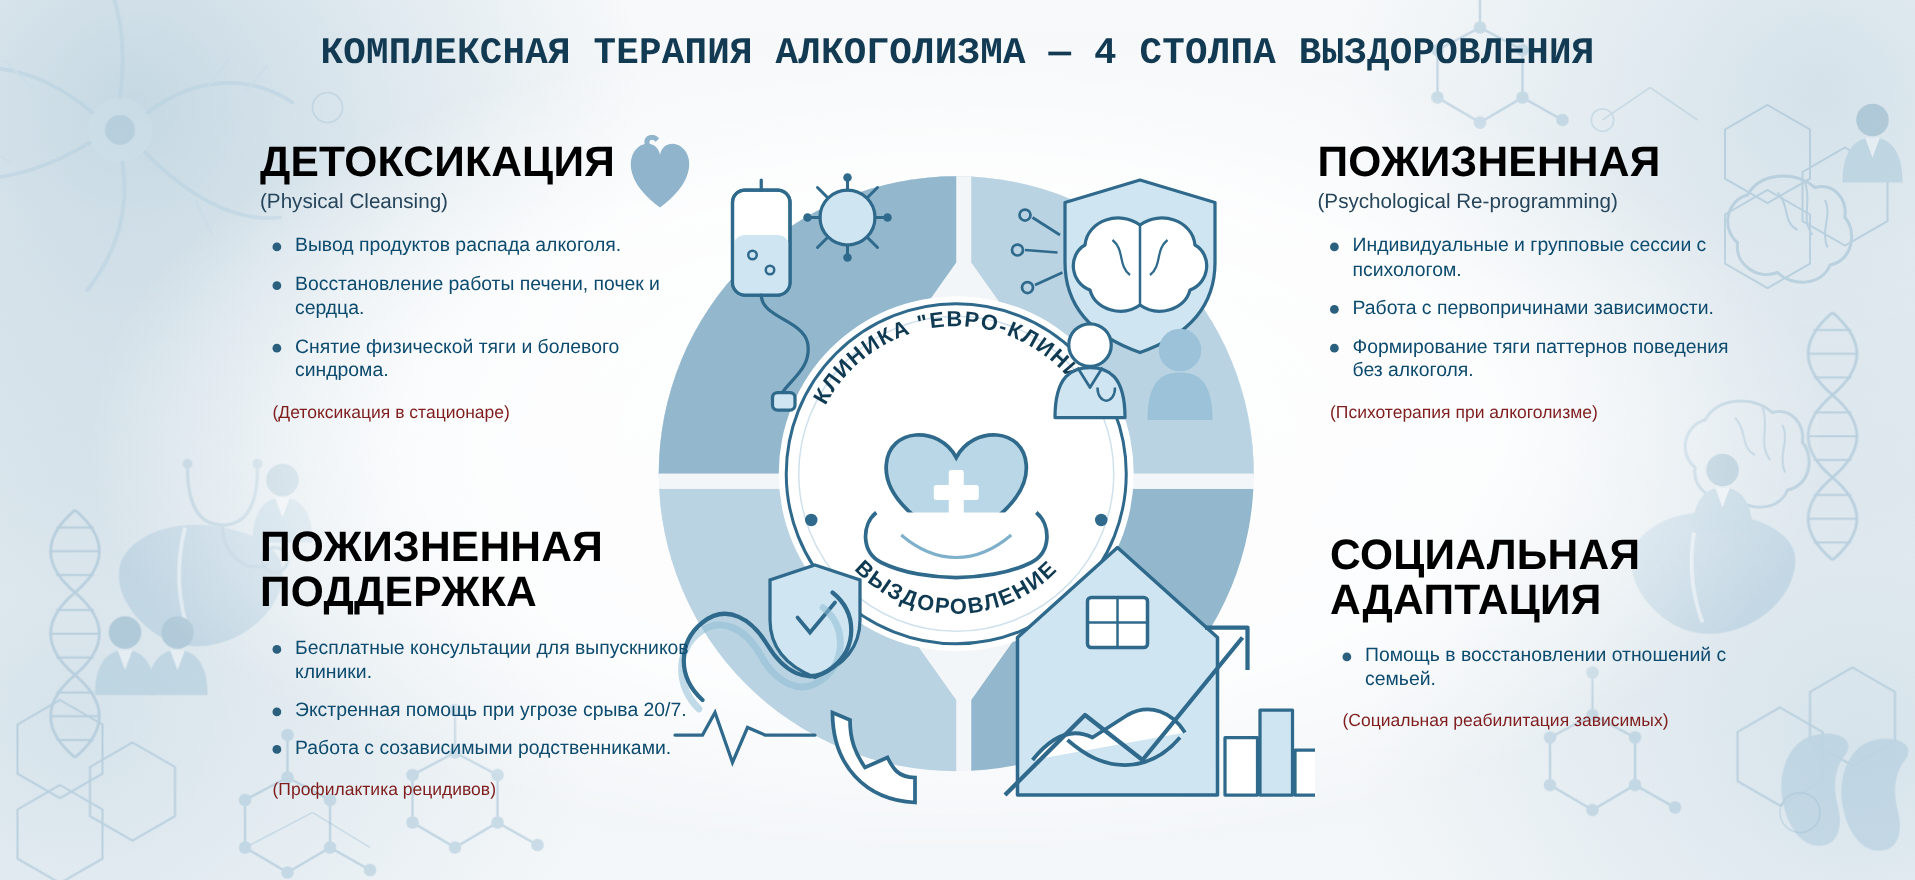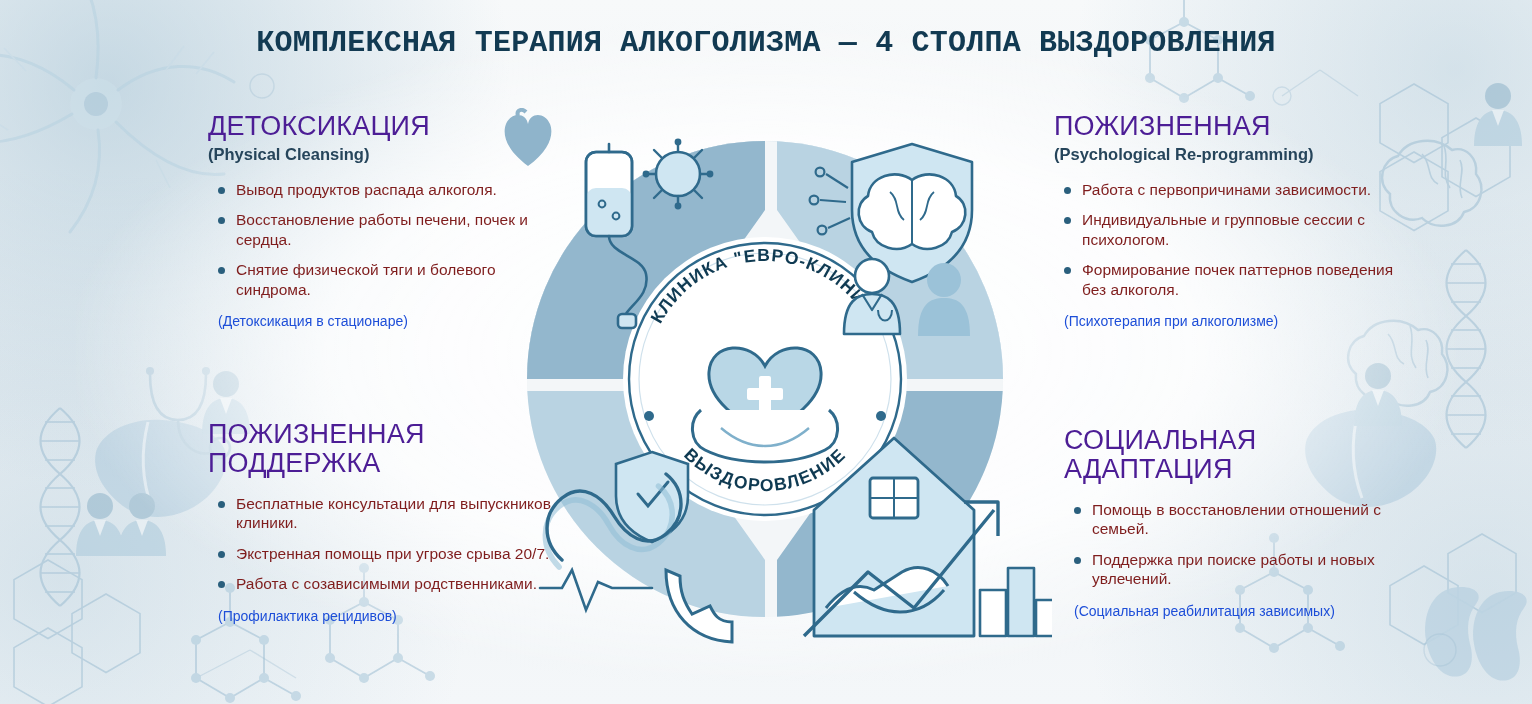--- a/index.html
+++ b/index.html
@@ -85,59 +85,59 @@
   .block {
     position: absolute;
     width: 360px;
   }
   .block.top-left   { left: 208px; top: 112px; }
   .block.top-right  { left: 1054px; top: 112px; width: 345px; }
   .block.bottom-left{ left: 208px; top: 420px; }
   .block.bottom-right{ left: 1064px; top: 426px; width: 340px; }
 
   .b-head {
-    font-size: 27px;
-    font-weight: normal;
-    color: #4c1d95;
+    font-size: 34px;
+    font-weight: bold;
+    color: #000000;
     line-height: 1.07;
     letter-spacing: 0.2px;
   }
   .b-sub {
     font-size: 16.5px;
     color: #26455b;
     margin-top: 4px;
-    font-weight: bold;
+    font-weight: normal;
   }
   ul.b-list {
     list-style: none;
     margin: 16px 0 0 0;
     padding: 0;
   }
   ul.b-list li {
     position: relative;
     padding-left: 18px;
     margin-bottom: 11px;
     font-size: 15.5px;
     line-height: 1.26;
-    color: #7f1d1d;
+    color: #0c4a6e;
   }
   ul.b-list li::before {
     content: "";
     position: absolute;
     left: 0;
     top: 7px;
     width: 7px;
     height: 7px;
     border-radius: 50%;
     background: #2a5f7d;
   }
   .b-note {
     margin-top: 14px;
     font-size: 14px;
-    color: #1d4ed8;
+    color: #7f1d1d;
   }
 
   .indent-left ul.b-list li,
   .indent-left .b-note { margin-left: 10px; }
 
   
   .badge-arc {
     font-family: "Liberation Sans", sans-serif;
   }
 </style>
@@ -437,40 +437,39 @@
         <li>Восстановление работы печени, почек и сердца.</li>
         <li>Снятие физической тяги и болевого синдрома.</li>
       </ul>
       <div class="b-note">(Детоксикация в стационаре)</div>
     </div>
 
     <div class="block top-right indent-left">
       <div class="b-head">ПОЖИЗНЕННАЯ</div>
       <div class="b-sub">(Psychological Re-programming)</div>
       <ul class="b-list">
+        <li>Индивидуальные и групповые сессии с психологом.</li>
         <li>Работа с первопричинами зависимости.</li>
-        <li>Индивидуальные и групповые сессии с психологом.</li>
-        <li>Формирование почек паттернов поведения без алкоголя.</li>
+        <li>Формирование тяги паттернов поведения без алкоголя.</li>
       </ul>
       <div class="b-note">(Психотерапия при алкоголизме)</div>
     </div>
 
     <div class="block bottom-left indent-left">
       <div class="b-head">ПОЖИЗНЕННАЯ ПОДДЕРЖКА</div>
       <ul class="b-list">
         <li>Бесплатные консультации для выпускников клиники.</li>
         <li>Экстренная помощь при угрозе срыва 20/7.</li>
         <li>Работа с созависимыми родственниками.</li>
       </ul>
       <div class="b-note">(Профилактика рецидивов)</div>
     </div>
 
     <div class="block bottom-right indent-left">
       <div class="b-head">СОЦИАЛЬНАЯ АДАПТАЦИЯ</div>
       <ul class="b-list">
         <li>Помощь в восстановлении отношений с семьей.</li>
-        <li>Поддержка при поиске работы и новых увлечений.</li>
       </ul>
       <div class="b-note">(Социальная реабилитация зависимых)</div>
     </div>
 
   </div>
 </div>
 
 </body></html>

